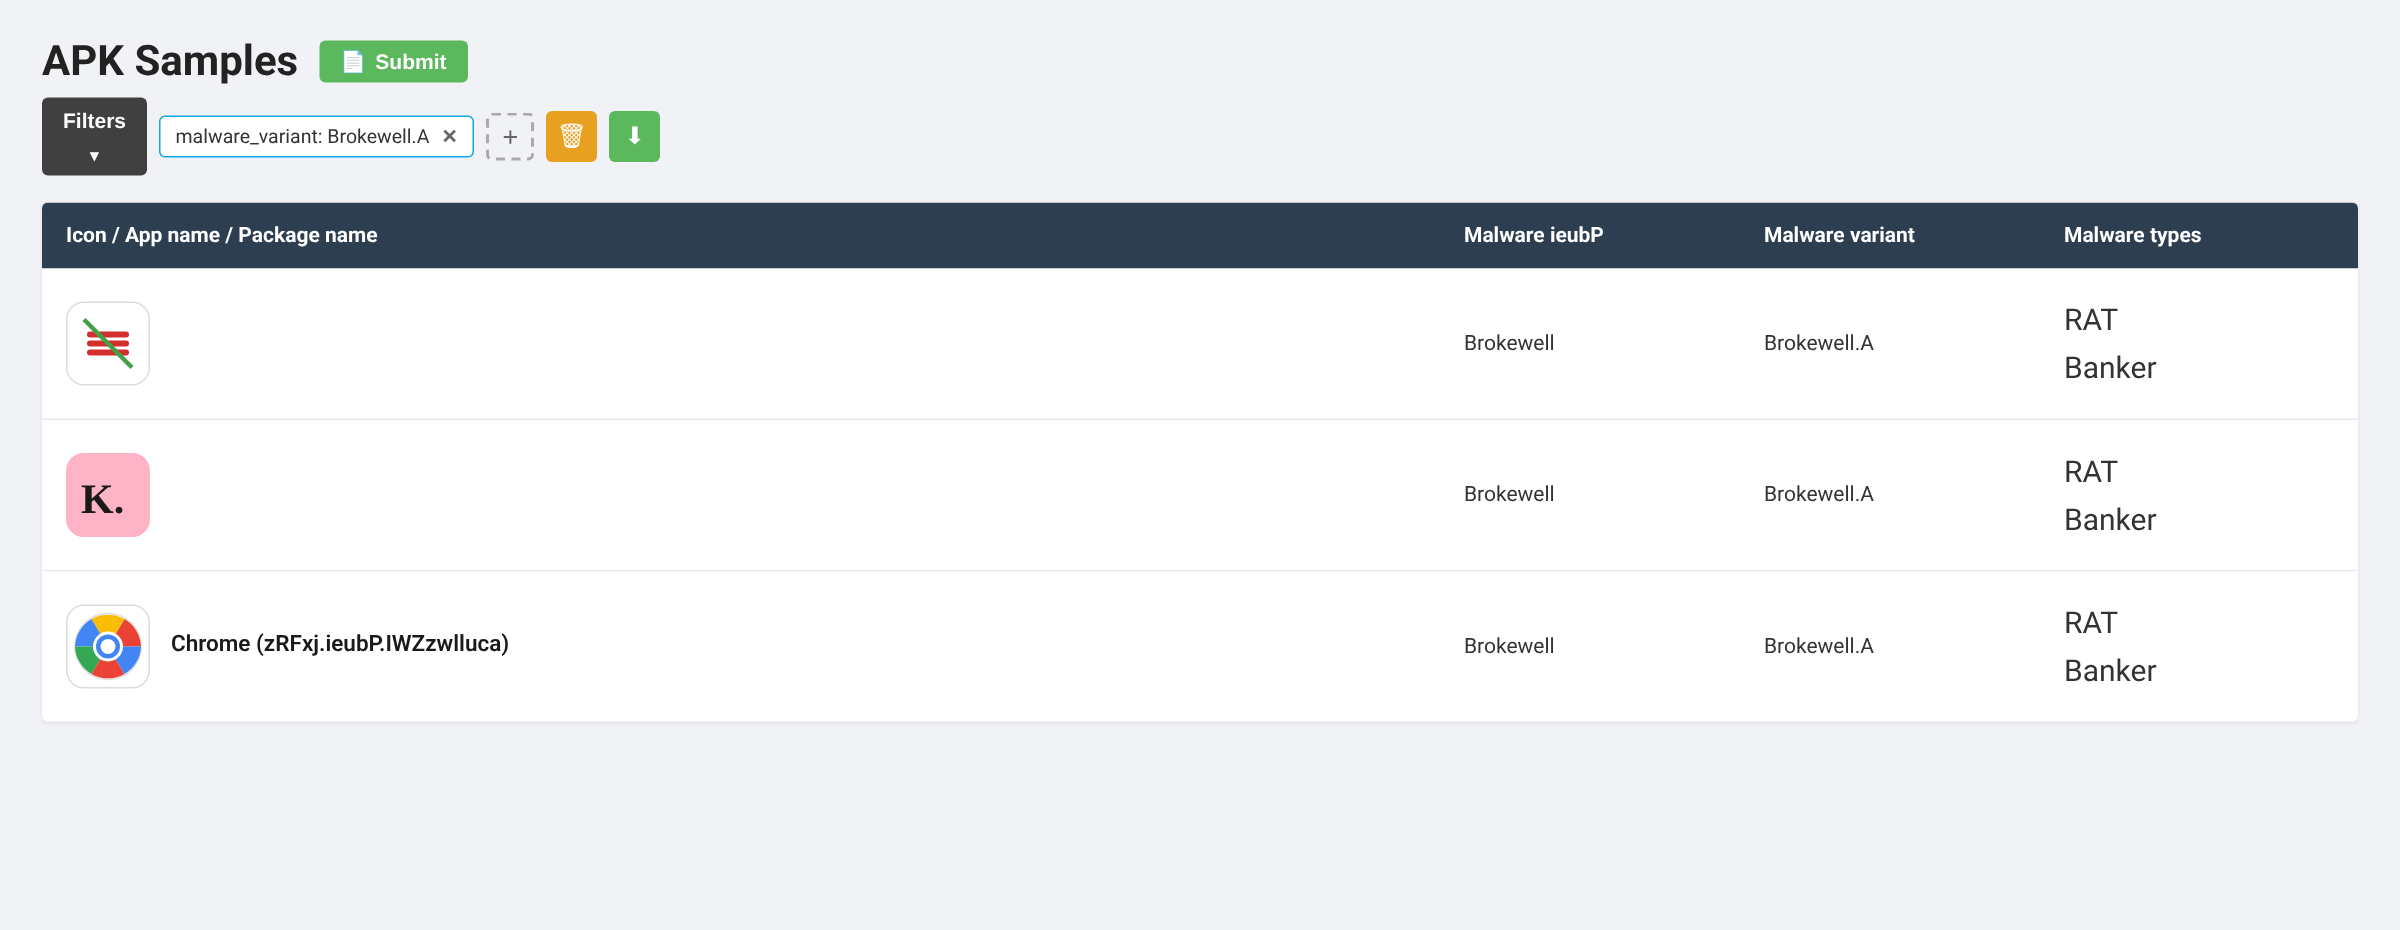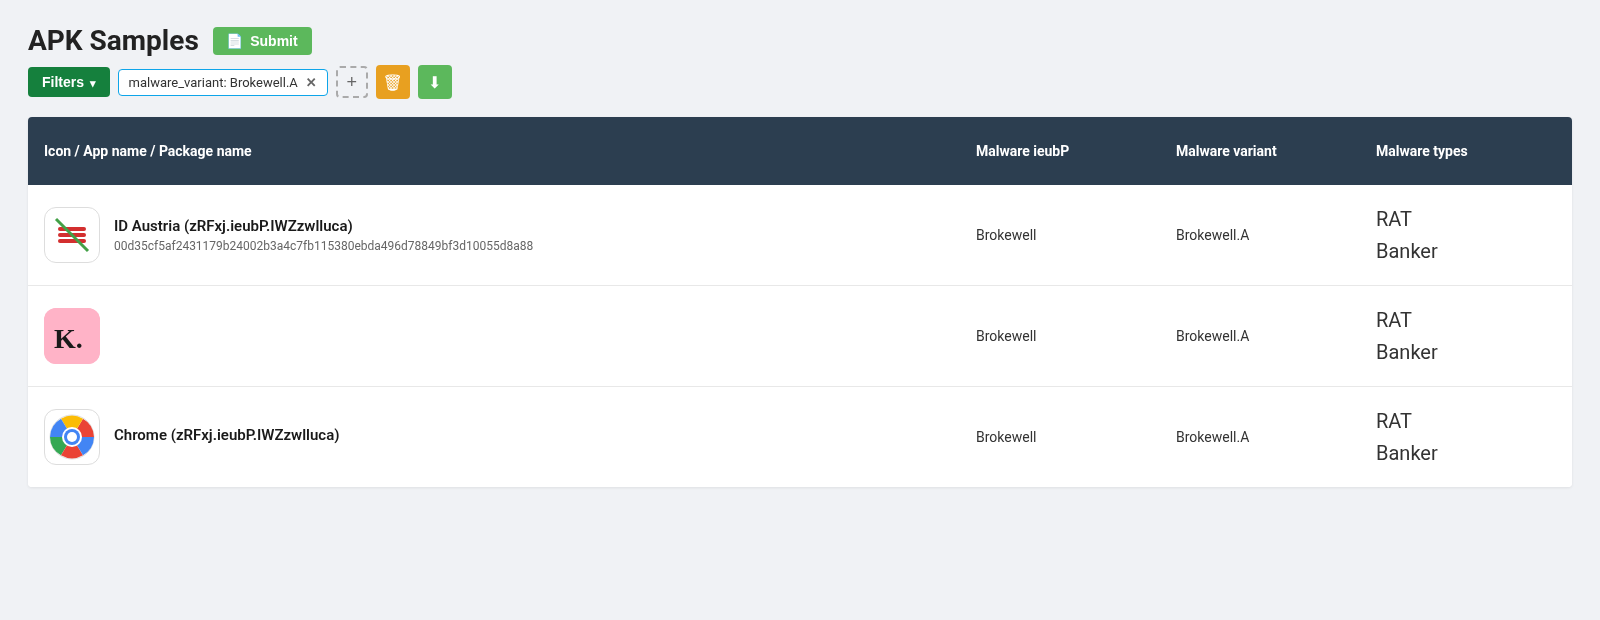--- a/index.html
+++ b/index.html
@@ -35,31 +35,32 @@
     }
 
     .toolbar {
       display: flex;
       align-items: center;
       gap: 8px;
       margin-bottom: 18px;
     }
 
     .filters-btn {
-      background: #15803d;
+      background: #404040;
       color: #fff;
       border: none;
       border-radius: 4px;
       padding: 7px 14px;
       font-size: 14px;
       font-weight: 600;
       cursor: pointer;
       display: inline-flex;
       align-items: center;
       gap: 6px;
+      flex-direction: column;
     }
 
     .filter-tag {
       background: #fff;
       border: 1px solid #0ea5e9;
       border-radius: 4px;
       padding: 5px 10px;
       font-size: 13px;
       color: #333;
       display: inline-flex;
@@ -108,21 +109,21 @@
       border-radius: 4px;
       overflow: hidden;
       box-shadow: 0 1px 3px rgba(0,0,0,0.08);
     }
 
     .table-header {
       background: #2c3e50;
       color: #fff;
       display: grid;
       grid-template-columns: 1fr 200px 200px 180px;
-      padding: 26px 16px;
+      padding: 14px 16px;
       font-weight: 700;
       font-size: 14px;
     }
 
     .table-row {
       display: grid;
       grid-template-columns: 1fr 200px 200px 180px;
       padding: 18px 16px;
       border-bottom: 1px solid #e8e8e8;
       align-items: center;
@@ -242,24 +243,20 @@
       <div class="app-icon icon-id-austria">
 
         <svg width="48" height="48" viewBox="0 0 48 48">
           <circle cx="24" cy="24" r="24" fill="white"></circle>
           <rect x="10" y="16" width="28" height="4" rx="2" fill="#d32f2f"></rect>
           <rect x="10" y="22" width="28" height="4" rx="2" fill="#d32f2f"></rect>
           <rect x="10" y="28" width="28" height="4" rx="2" fill="#d32f2f"></rect>
           <line x1="8" y1="8" x2="40" y2="40" stroke="#43a047" stroke-width="3"></line>
         </svg>
       </div>
-      <div class="app-info">
-        <div class="app-name">ID Austria (zRFxj.ieubP.IWZzwlluca)</div>
-        <div class="app-hash">00d35cf5af2431179b24002b3a4c7fb115380ebda496d78849bf3d10055d8a88</div>
-      </div>
     </div>
     <div class="col-value">Brokewell</div>
     <div class="col-value">Brokewell.A</div>
     <div class="malware-types">
       <div>RAT</div>
       <div>Banker</div>
     </div>
   </div>
 
   <div class="table-row">

